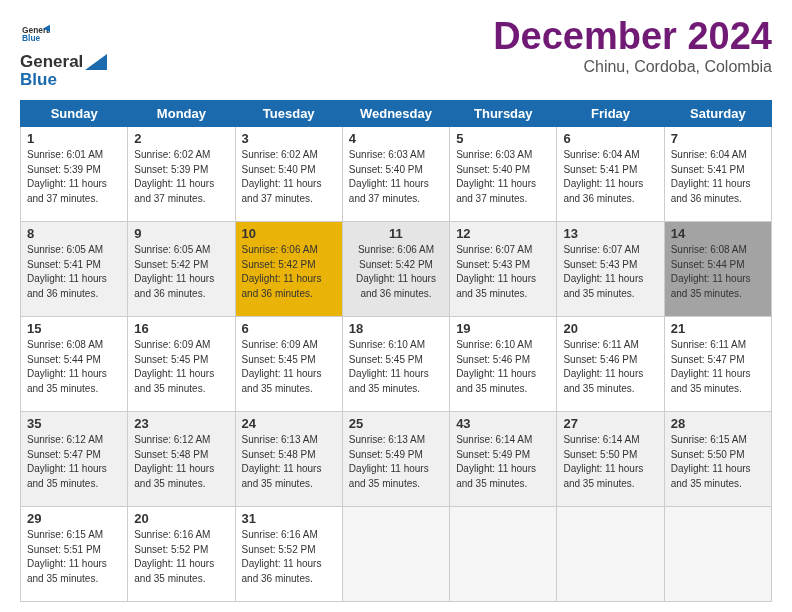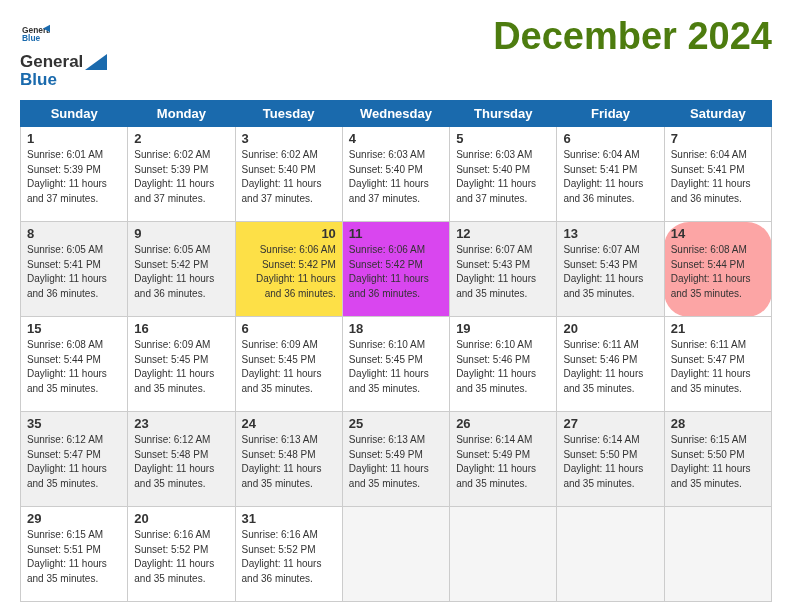--- a/index.html
+++ b/index.html
@@ -32,21 +32,21 @@
       width: 28px;
       height: 28px;
       margin-left: 2px;
     }
     .title-block {
       text-align: right;
     }
     .month-title {
       font-size: 38px;
       font-weight: bold;
-      color: #4d7c0f;
+      color: #701a75;
       line-height: 1.1;
     }
     .location {
       font-size: 16px;
       color: #555;
     }
     .calendar {
       flex: 1;
       border: 1px solid #ccc;
       border-collapse: collapse;
@@ -101,20 +101,21 @@
           <span style="font-size:17px; font-weight:bold; color:#333;">General</span>
           <svg width="22" height="16" viewBox="0 0 22 16">
             <polygon points="0,16 22,0 22,16" fill="#1a6aad"></polygon>
           </svg>
         </div>
         <div style="font-size:17px; font-weight:bold; color:#1a6aad; margin-top:-2px;">Blue</div>
       </div>
     </div>
     <div class="title-block">
       <div class="month-title">December 2024</div>
+      <div class="location">Chinu, Cordoba, Colombia</div>
     </div>
   </div>
 
   <table class="calendar">
     <thead>
       <tr>
         <th>Sunday</th>
         <th>Monday</th>
         <th>Tuesday</th>
         <th>Wednesday</th>
@@ -192,29 +193,29 @@
         </div>
       </td>
           <td style="background: rgb(240, 240, 240);">
         <span class="day-num">9</span>
         <div class="day-info">
           Sunrise: 6:05 AM<br>
           Sunset: 5:42 PM<br>
           Daylight: 11 hours and 36 minutes.
         </div>
       </td>
-          <td style="background: #fde047; text-align: right;">
+          <td style="background: #eab308;">
         <span class="day-num">10</span>
         <div class="day-info">
           Sunrise: 6:06 AM<br>
           Sunset: 5:42 PM<br>
           Daylight: 11 hours and 36 minutes.
         </div>
       </td>
-          <td style="background: #d946ef;">
+          <td style="background: #e5e5e5; text-align: center;">
         <span class="day-num">11</span>
         <div class="day-info">
           Sunrise: 6:06 AM<br>
           Sunset: 5:42 PM<br>
           Daylight: 11 hours and 36 minutes.
         </div>
       </td>
           <td style="background: rgb(240, 240, 240);">
         <span class="day-num">12</span>
         <div class="day-info">
@@ -224,21 +225,21 @@
         </div>
       </td>
           <td style="background: rgb(240, 240, 240);">
         <span class="day-num">13</span>
         <div class="day-info">
           Sunrise: 6:07 AM<br>
           Sunset: 5:43 PM<br>
           Daylight: 11 hours and 35 minutes.
         </div>
       </td>
-          <td style="background: #fca5a5; border-radius: 25px;">
+          <td style="background: #a3a3a3;">
         <span class="day-num">14</span>
         <div class="day-info">
           Sunrise: 6:08 AM<br>
           Sunset: 5:44 PM<br>
           Daylight: 11 hours and 35 minutes.
         </div>
       </td>
         </tr>
         <tr>
           <td>
@@ -325,21 +326,21 @@
       </td>
           <td style="background: rgb(240, 240, 240); margin-top: 36px;">
         <span class="day-num">25</span>
         <div class="day-info">
           Sunrise: 6:13 AM<br>
           Sunset: 5:49 PM<br>
           Daylight: 11 hours and 35 minutes.
         </div>
       </td>
           <td style="background: rgb(240, 240, 240);">
-        <span class="day-num">26</span>
+        <span class="day-num">43</span>
         <div class="day-info">
           Sunrise: 6:14 AM<br>
           Sunset: 5:49 PM<br>
           Daylight: 11 hours and 35 minutes.
         </div>
       </td>
           <td style="background: rgb(240, 240, 240); margin-top: 30px;">
         <span class="day-num">27</span>
         <div class="day-info">
           Sunrise: 6:14 AM<br>

